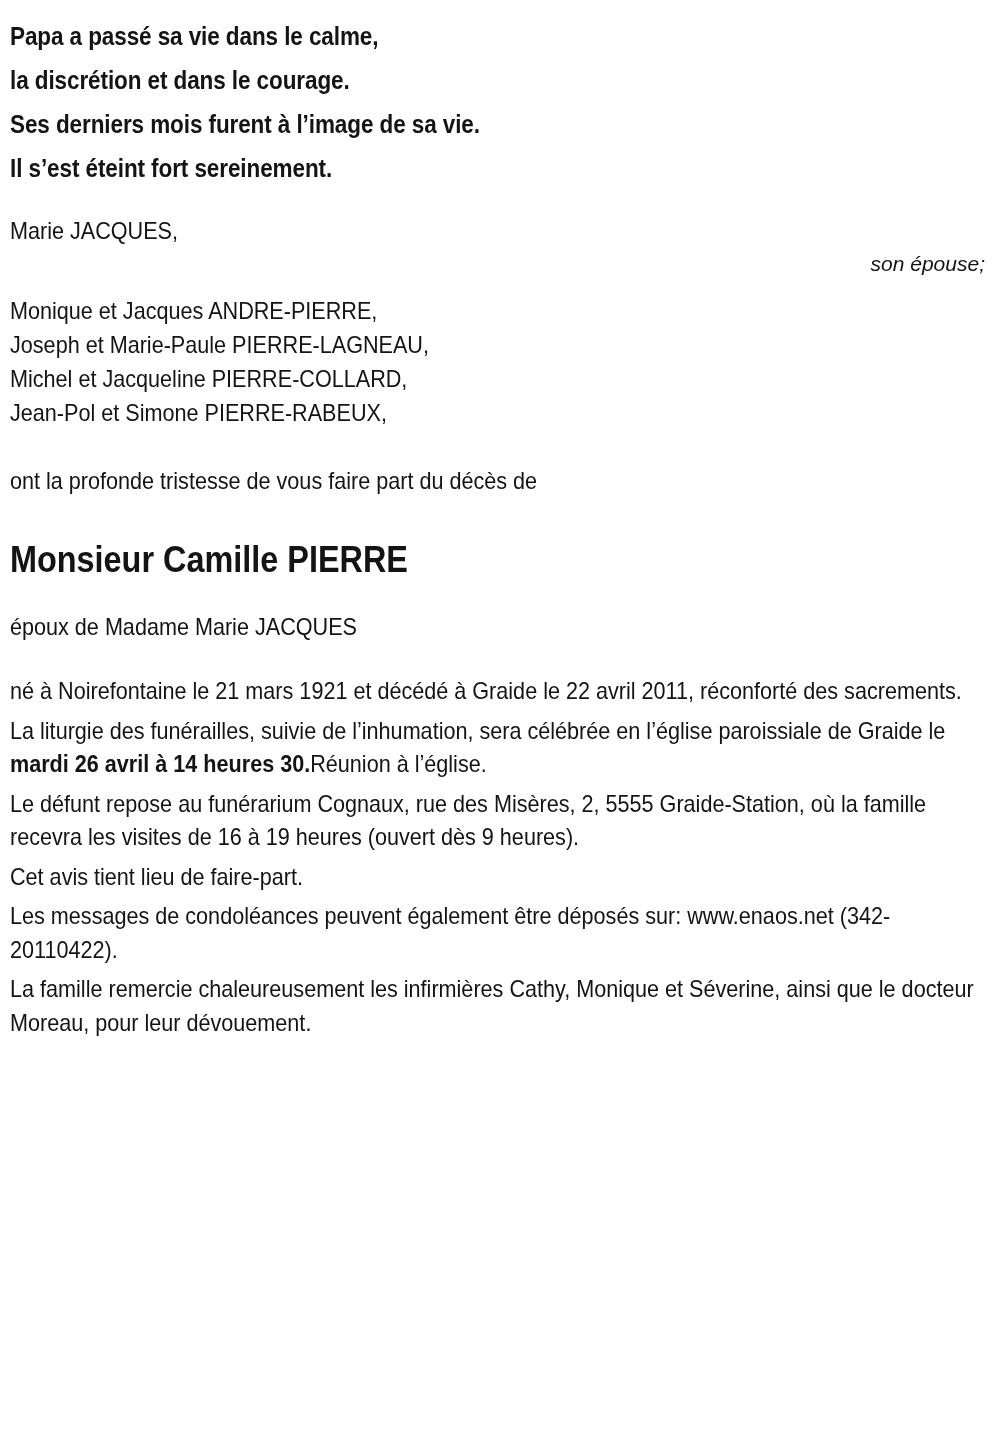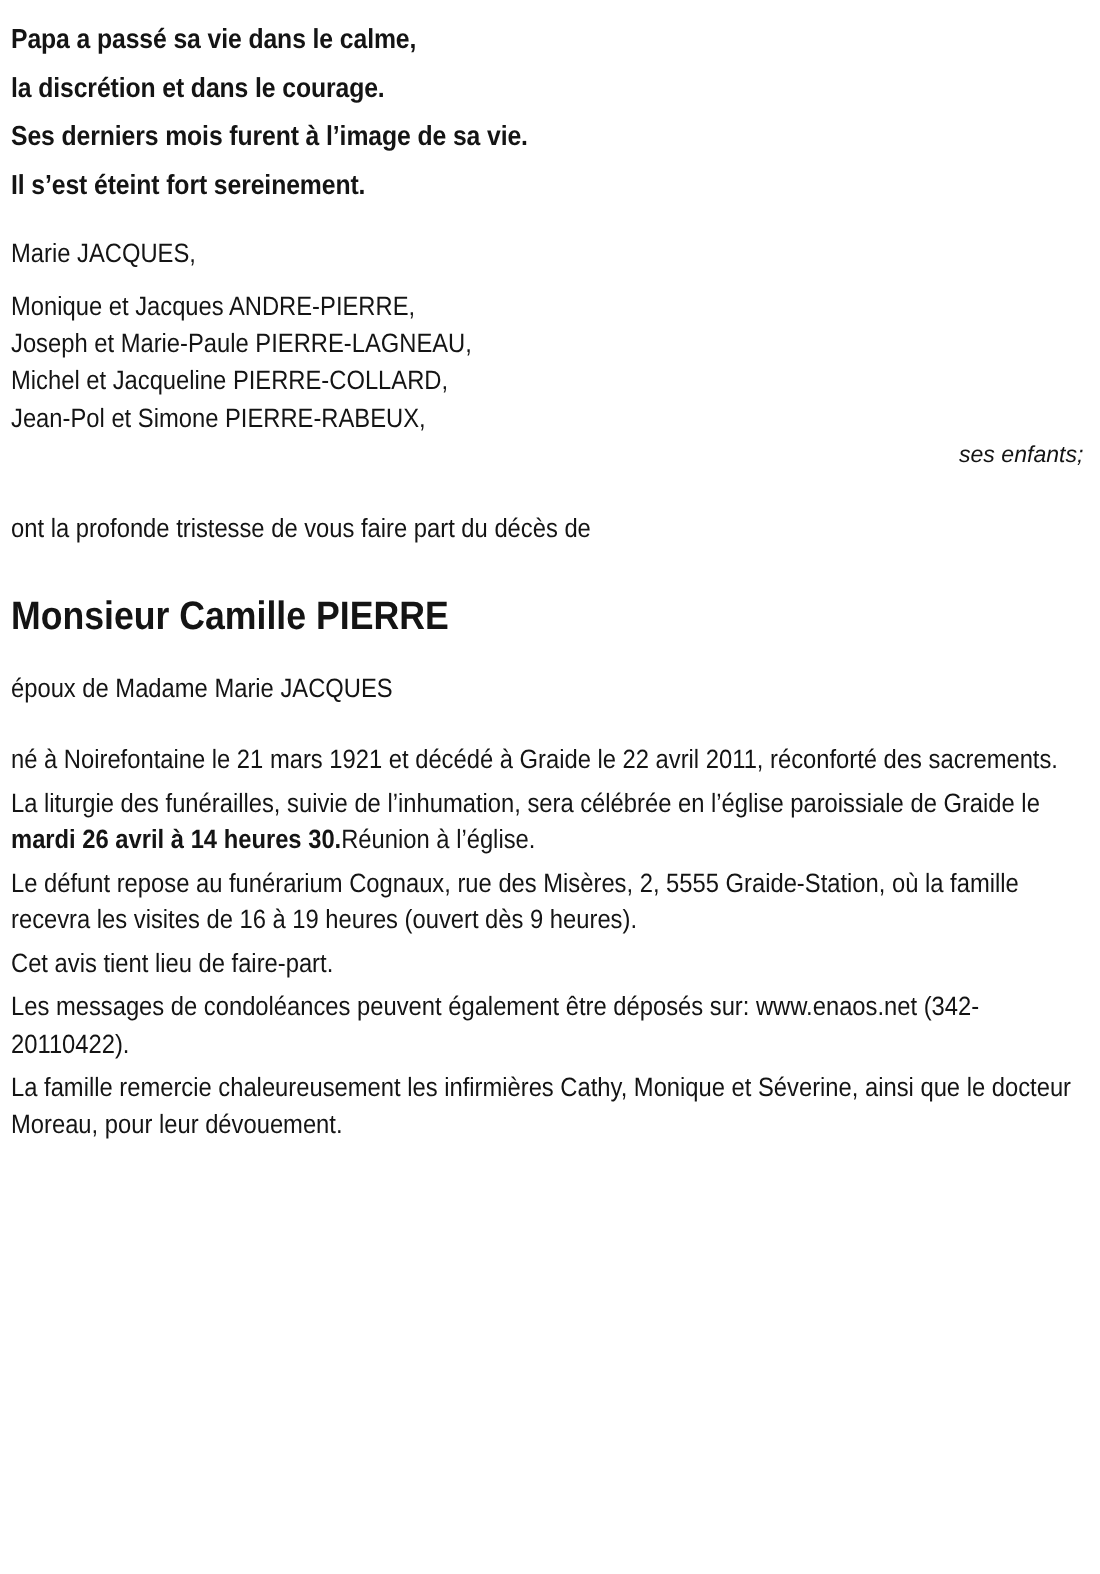--- a/index.html
+++ b/index.html
@@ -127,30 +127,30 @@
     <div class="epitaph-line">Papa a passé sa vie dans le calme,</div>
     <div class="epitaph-line">la discrétion et dans le courage.</div>
     <div class="epitaph-line">Ses derniers mois furent à l’image de sa vie.</div>
     <div class="epitaph-line">Il s’est éteint fort sereinement.</div>
   </div>
 
   <div class="survivors">
 
     <div class="name-group">
       <div class="name-line">Marie JACQUES,</div>
+      <div class="relation">son épouse;</div>
     </div>
 
     <div class="spacer-sm"></div>
 
     <div class="name-group">
       <div class="name-line">Monique et Jacques ANDRE-PIERRE,</div>
       <div class="name-line">Joseph et Marie-Paule PIERRE-LAGNEAU,</div>
       <div class="name-line">Michel et Jacqueline PIERRE-COLLARD,</div>
       <div class="name-line">Jean-Pol et Simone PIERRE-RABEUX,</div>
-      <div class="relation">ses enfants;</div>
     </div>
 
 
     <div class="spacer-lg"></div>
 
     <div class="announce">ont la profonde tristesse de vous faire part du décès de</div>
   </div>
 
   <div class="deceased-name">Monsieur Camille PIERRE</div>
   <div class="spouse-of">époux de Madame Marie JACQUES</div>

